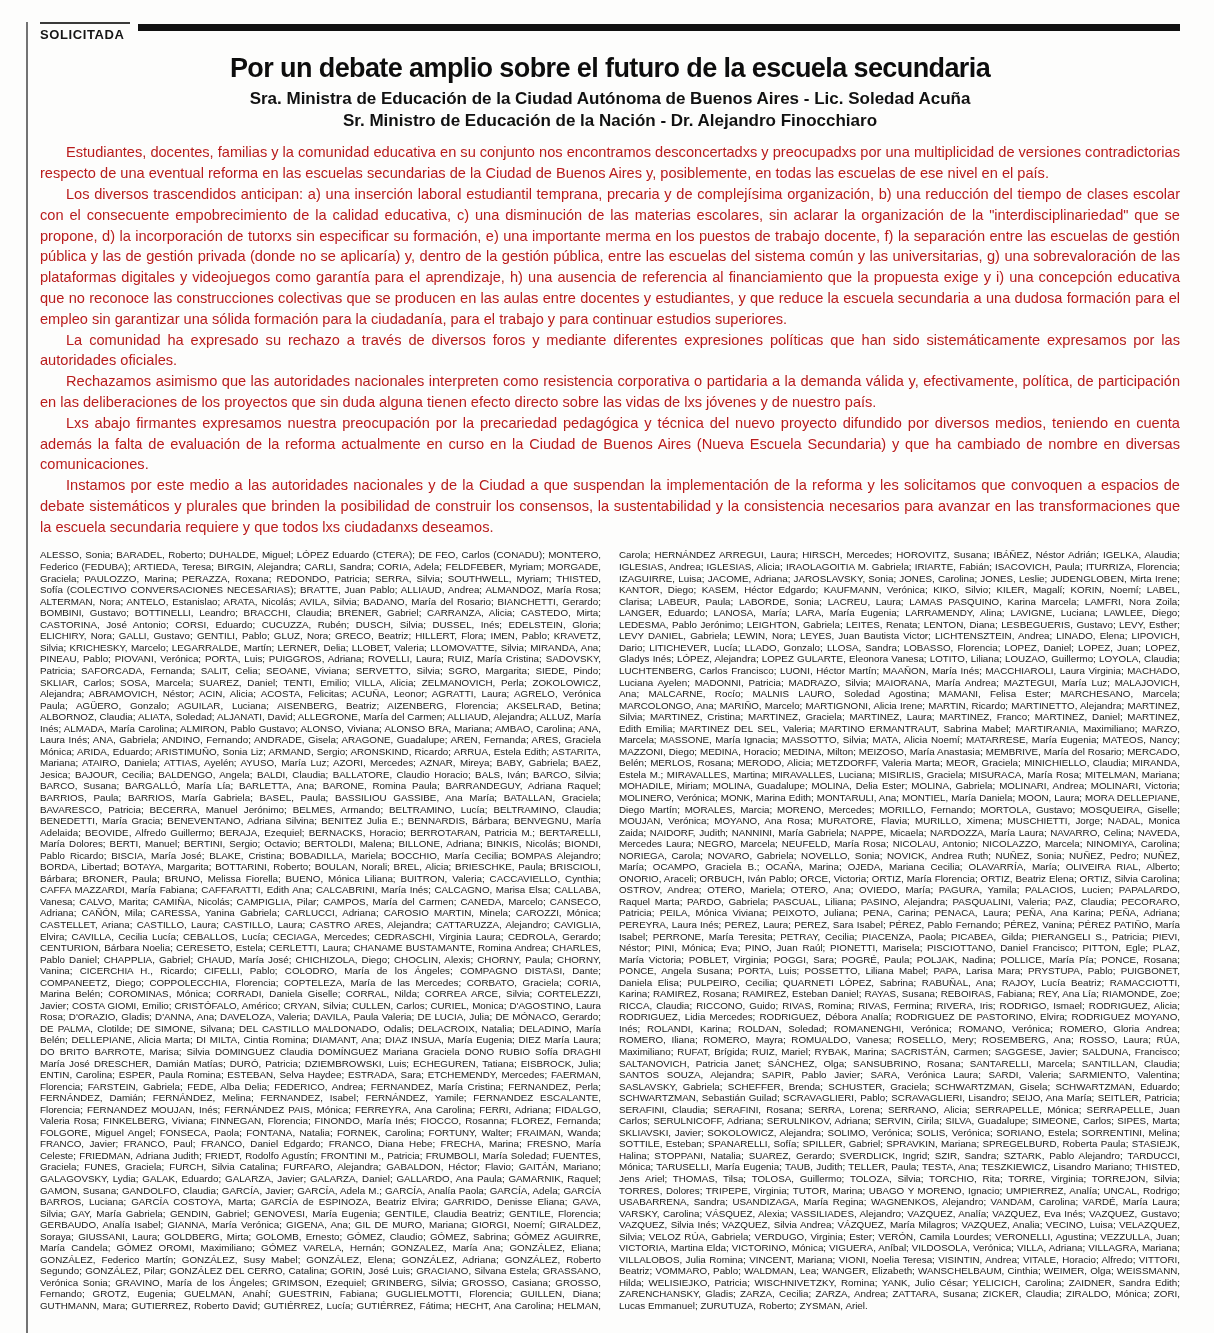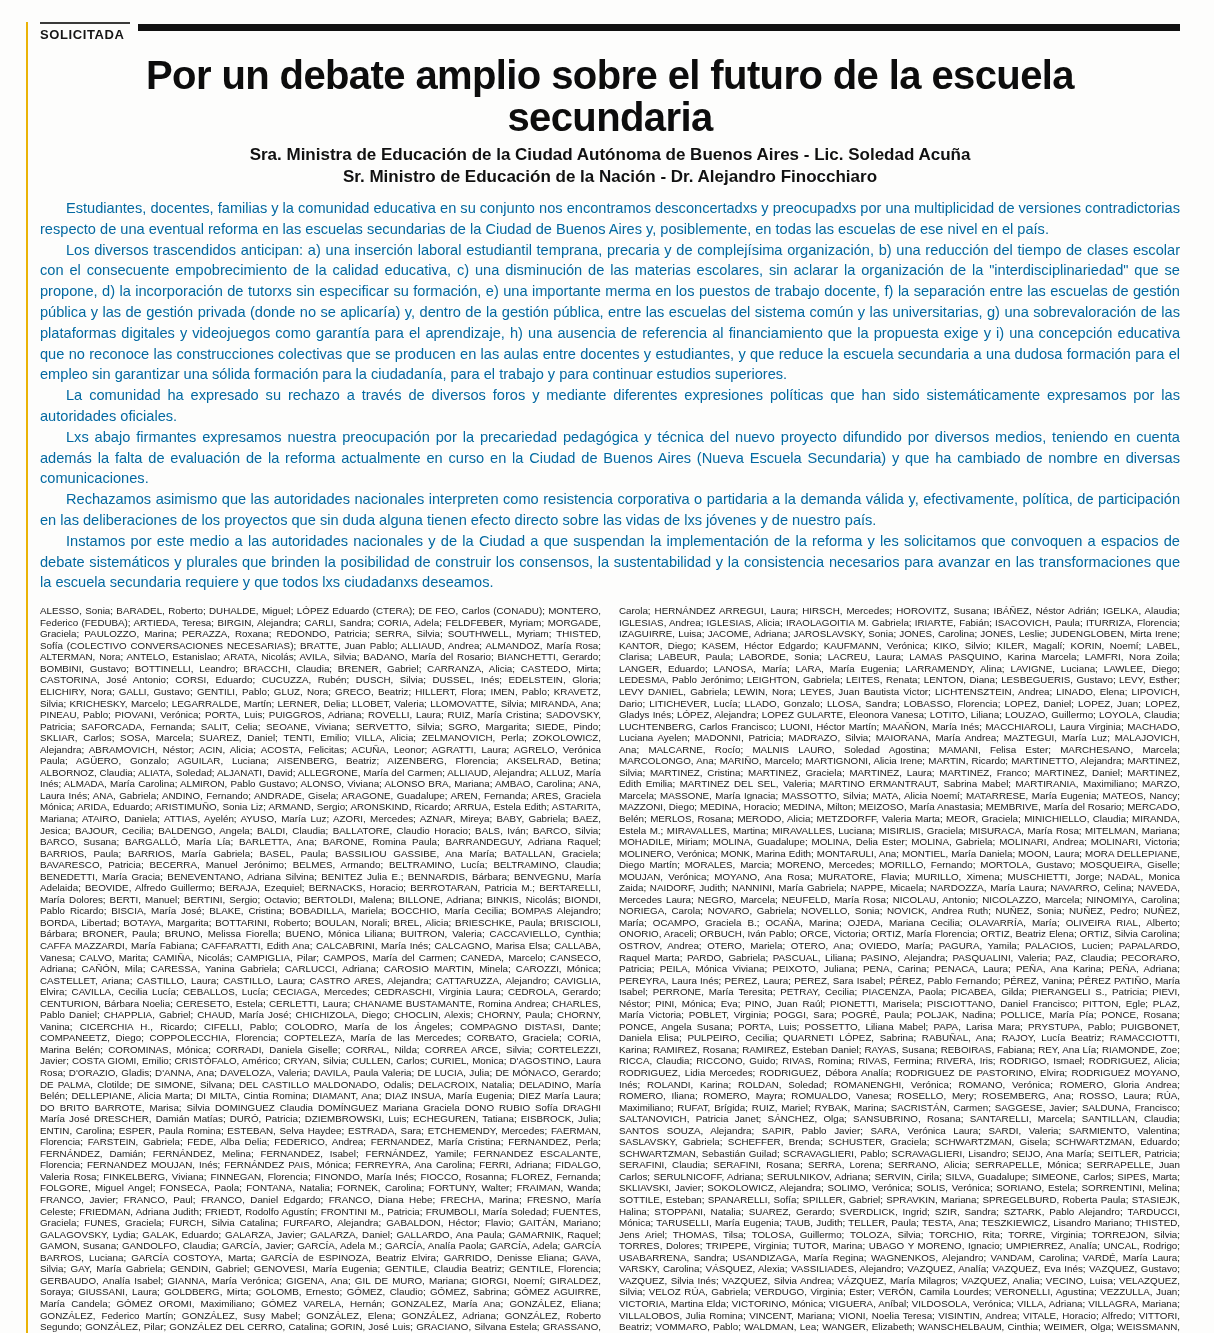--- a/index.html
+++ b/index.html
@@ -10,21 +10,21 @@
     color:#161616;
     font-family:"Liberation Sans","DejaVu Sans",sans-serif;
     overflow:hidden;
     box-sizing:border-box;
     padding:22px 30px 0 26px;
   }
   .frame{
     position:relative;
     box-sizing:border-box;
     width:100%;height:100%;
-    border-left:2px solid #eab308;
+    border-left:2px solid #737373;
     padding:0 4px 0 12px;
   }
   
   .kicker-row{
     position:relative;
     display:flex;align-items:flex-start;
     height:22px;
   }
   .kicker{
     font-size:13px;font-weight:bold;letter-spacing:.6px;
@@ -33,37 +33,37 @@
     white-space:nowrap;
   }
   .top-rule{
     flex:1 1 auto;
     height:7px;background:#111;
     margin-top:2px;margin-left:8px;
   }
   h1.title{
     margin:10px 0 6px 0;
     text-align:center;
-    font-size:40px;line-height:1.05;
+    font-size:27px;line-height:1.05;
     font-weight:bold;letter-spacing:-0.6px;
     color:#0d0d0d;
   }
   .addressees{ text-align:center; margin-bottom:10px;}
   .addressee{
     font-size:17px;font-weight:bold;line-height:22px;
     color:#111;
   }
   
   .body-copy{ margin-top:8px; }
   .body-copy p{
     margin:0;
     font-size:14.6px;line-height:20.8px;
     text-align:justify;
     text-indent:26px;
-    color:#0369a1;
+    color:#b91c1c;
   }
   
   .signatories{
     display:flex;
     gap:18px;
     margin-top:12px;
     height:762px;
     overflow:hidden;
   }
   .sig-col{
@@ -89,22 +89,22 @@
 
     <div class="addressees">
       <div class="addressee">Sra. Ministra de Educación de la Ciudad Autónoma de Buenos Aires - Lic. Soledad Acuña</div>
       <div class="addressee">Sr. Ministro de Educación de la Nación - Dr. Alejandro Finocchiaro</div>
     </div>
 
     <div class="body-copy">
       <p>Estudiantes, docentes, familias y la comunidad educativa en su conjunto nos encontramos desconcertadxs y preocupadxs por una multiplicidad de versiones contradictorias respecto de una eventual reforma en las escuelas secundarias de la Ciudad de Buenos Aires y, posiblemente, en todas las escuelas de ese nivel en el país.</p>
       <p>Los diversos trascendidos anticipan: a) una inserción laboral estudiantil temprana, precaria y de complejísima organización, b) una reducción del tiempo de clases escolar con el consecuente empobrecimiento de la calidad educativa, c) una disminución de las materias escolares, sin aclarar la organización de la "interdisciplinariedad" que se propone, d) la incorporación de tutorxs sin especificar su formación, e) una importante merma en los puestos de trabajo docente, f) la separación entre las escuelas de gestión pública y las de gestión privada (donde no se aplicaría) y, dentro de la gestión pública, entre las escuelas del sistema común y las universitarias, g) una sobrevaloración de las plataformas digitales y videojuegos como garantía para el aprendizaje, h) una ausencia de referencia al financiamiento que la propuesta exige y i) una concepción educativa que no reconoce las construcciones colectivas que se producen en las aulas entre docentes y estudiantes, y que reduce la escuela secundaria a una dudosa formación para el empleo sin garantizar una sólida formación para la ciudadanía, para el trabajo y para continuar estudios superiores.</p>
       <p>La comunidad ha expresado su rechazo a través de diversos foros y mediante diferentes expresiones políticas que han sido sistemáticamente expresamos por las autoridades oficiales.</p>
+      <p>Rechazamos asimismo que las autoridades nacionales interpreten como resistencia corporativa o partidaria a la demanda válida y, efectivamente, política, de participación en las deliberaciones de los proyectos que sin duda alguna tienen efecto directo sobre las vidas de lxs jóvenes y de nuestro país.</p>
       <p>Lxs abajo firmantes expresamos nuestra preocupación por la precariedad pedagógica y técnica del nuevo proyecto difundido por diversos medios, teniendo en cuenta además la falta de evaluación de la reforma actualmente en curso en la Ciudad de Buenos Aires (Nueva Escuela Secundaria) y que ha cambiado de nombre en diversas comunicaciones.</p>
-      <p>Rechazamos asimismo que las autoridades nacionales interpreten como resistencia corporativa o partidaria a la demanda válida y, efectivamente, política, de participación en las deliberaciones de los proyectos que sin duda alguna tienen efecto directo sobre las vidas de lxs jóvenes y de nuestro país.</p>
       <p>Instamos por este medio a las autoridades nacionales y de la Ciudad a que suspendan la implementación de la reforma y les solicitamos que convoquen a espacios de debate sistemáticos y plurales que brinden la posibilidad de construir los consensos, la sustentabilidad y la consistencia necesarios para avanzar en las transformaciones que la escuela secundaria requiere y que todos lxs ciudadanxs deseamos.</p>
     </div>
 
     <div class="signatories">
       <div class="sig-col">ALESSO, Sonia; BARADEL, Roberto; DUHALDE, Miguel; LÓPEZ Eduardo (CTERA); DE FEO, Carlos (CONADU); MONTERO, Federico (FEDUBA); ARTIEDA, Teresa; BIRGIN, Alejandra; CARLI, Sandra; CORIA, Adela; FELDFEBER, Myriam; MORGADE, Graciela; PAULOZZO, Marina; PERAZZA, Roxana; REDONDO, Patricia; SERRA, Silvia; SOUTHWELL, Myriam; THISTED, Sofía (COLECTIVO CONVERSACIONES NECESARIAS); BRATTE, Juan Pablo; ALLIAUD, Andrea; ALMANDOZ, María Rosa; ALTERMAN, Nora; ANTELO, Estanislao; ARATA, Nicolás; AVILA, Silvia; BADANO, María del Rosario; BIANCHETTI, Gerardo; BOMBINI, Gustavo; BOTTINELLI, Leandro; BRACCHI, Claudia; BRENER, Gabriel; CARRANZA, Alicia; CASTEDO, Mirta; CASTORINA, José Antonio; CORSI, Eduardo; CUCUZZA, Rubén; DUSCH, Silvia; DUSSEL, Inés; EDELSTEIN, Gloria; ELICHIRY, Nora; GALLI, Gustavo; GENTILI, Pablo; GLUZ, Nora; GRECO, Beatriz; HILLERT, Flora; IMEN, Pablo; KRAVETZ, Silvia; KRICHESKY, Marcelo; LEGARRALDE, Martín; LERNER, Delia; LLOBET, Valeria; LLOMOVATTE, Silvia; MIRANDA, Ana; PINEAU, Pablo; PIOVANI, Verónica; PORTA, Luis; PUIGGROS, Adriana; ROVELLI, Laura; RUIZ, María Cristina; SADOVSKY, Patricia; SAFORCADA, Fernanda; SALIT, Celia; SEOANE, Viviana; SERVETTO, Silvia; SGRO, Margarita; SIEDE, Pindo; SKLIAR, Carlos; SOSA, Marcela; SUAREZ, Daniel; TENTI, Emilio; VILLA, Alicia; ZELMANOVICH, Perla; ZOKOLOWICZ, Alejandra; ABRAMOVICH, Néstor; ACIN, Alicia; ACOSTA, Felicitas; ACUÑA, Leonor; AGRATTI, Laura; AGRELO, Verónica Paula; AGÜERO, Gonzalo; AGUILAR, Luciana; AISENBERG, Beatriz; AIZENBERG, Florencia; AKSELRAD, Betina; ALBORNOZ, Claudia; ALIATA, Soledad; ALJANATI, David; ALLEGRONE, María del Carmen; ALLIAUD, Alejandra; ALLUZ, María Inés; ALMADA, María Carolina; ALMIRON, Pablo Gustavo; ALONSO, Viviana; ALONSO BRA, Mariana; AMBAO, Carolina; ANA, Laura Inés; ANA, Gabriela; ANDINO, Fernando; ANDRADE, Gisela; ARAGONE, Guadalupe; AREN, Fernanda; ARES, Graciela Mónica; ARIDA, Eduardo; ARISTIMUÑO, Sonia Liz; ARMAND, Sergio; ARONSKIND, Ricardo; ARRUA, Estela Edith; ASTARITA, Mariana; ATAIRO, Daniela; ATTIAS, Ayelén; AYUSO, María Luz; AZORI, Mercedes; AZNAR, Mireya; BABY, Gabriela; BAEZ, Jesica; BAJOUR, Cecilia; BALDENGO, Angela; BALDI, Claudia; BALLATORE, Claudio Horacio; BALS, Iván; BARCO, Silvia; BARCO, Susana; BARGALLÓ, María Lía; BARLETTA, Ana; BARONE, Romina Paula; BARRANDEGUY, Adriana Raquel; BARRIOS, Paula; BARRIOS, María Gabriela; BASEL, Paula; BASSILIOU GASSIBE, Ana María; BATALLAN, Graciela; BAVARESCO, Patricia; BECERRA, Manuel Jerónimo; BELMES, Armando; BELTRAMINO, Lucía; BELTRAMINO, Claudia; BENEDETTI, María Gracia; BENEVENTANO, Adriana Silvina; BENITEZ Julia E.; BENNARDIS, Bárbara; BENVEGNU, María Adelaida; BEOVIDE, Alfredo Guillermo; BERAJA, Ezequiel; BERNACKS, Horacio; BERROTARAN, Patricia M.; BERTARELLI, María Dolores; BERTI, Manuel; BERTINI, Sergio; Octavio; BERTOLDI, Malena; BILLONE, Adriana; BINKIS, Nicolás; BIONDI, Pablo Ricardo; BISCIA, María José; BLAKE, Cristina; BOBADILLA, Mariela; BOCCHIO, María Cecilia; BOMPAS Alejandro; BORDA, Libertad; BOTAYA, Margarita; BOTTARINI, Roberto; BOULAN, Norali; BREL, Alicia; BRIESCHKE, Paula; BRISCIOLI, Bárbara; BRONER, Paula; BRUNO, Melissa Fiorella; BUENO, Mónica Liliana; BUITRON, Valeria; CACCAVIELLO, Cynthia; CAFFA MAZZARDI, María Fabiana; CAFFARATTI, Edith Ana; CALCABRINI, María Inés; CALCAGNO, Marisa Elsa; CALLABA, Vanesa; CALVO, Marita; CAMIÑA, Nicolás; CAMPIGLIA, Pilar; CAMPOS, María del Carmen; CANEDA, Marcelo; CANSECO, Adriana; CAÑÓN, Mila; CARESSA, Yanina Gabriela; CARLUCCI, Adriana; CAROSIO MARTIN, Minela; CAROZZI, Mónica; CASTELLET, Ariana; CASTILLO, Laura; CASTILLO, Laura; CASTRO ARES, Alejandra; CATTARUZZA, Alejandro; CAVIGLIA, Elvira; CAVILLA, Cecilia Lucía; CEBALLOS, Lucía; CECIAGA, Mercedes; CEDRASCHI, Virginia Laura; CEDROLA, Gerardo; CENTURION, Bárbara Noelia; CERESETO, Estela; CERLETTI, Laura; CHANAME BUSTAMANTE, Romina Andrea; CHARLES, Pablo Daniel; CHAPPLIA, Gabriel; CHAUD, María José; CHICHIZOLA, Diego; CHOCLIN, Alexis; CHORNY, Paula; CHORNY, Vanina; CICERCHIA H., Ricardo; CIFELLI, Pablo; COLODRO, María de los Ángeles; COMPAGNO DISTASI, Dante; COMPANEETZ, Diego; COPPOLECCHIA, Florencia; COPTELEZA, María de las Mercedes; CORBATO, Graciela; CORIA, Marina Belén; COROMINAS, Mónica; CORRADI, Daniela Giselle; CORRAL, Nilda; CORREA ARCE, Silvia; CORTELEZZI, Javier; COSTA GIOMI, Emilio; CRISTÓFALO, Américo; CRYAN, Silvia; CULLEN, Carlos; CURIEL, Monica; D'AGOSTINO, Laura Rosa; D'ORAZIO, Gladis; D'ANNA, Ana; DAVELOZA, Valeria; DAVILA, Paula Valeria; DE LUCIA, Julia; DE MÓNACO, Gerardo; DE PALMA, Clotilde; DE SIMONE, Silvana; DEL CASTILLO MALDONADO, Odalis; DELACROIX, Natalia; DELADINO, María Belén; DELLEPIANE, Alicia Marta; DI MILTA, Cintia Romina; DIAMANT, Ana; DIAZ INSUA, María Eugenia; DIEZ María Laura; DO BRITO BARROTE, Marisa; Silvia DOMINGUEZ Claudia DOMÍNGUEZ Mariana Graciela DONO RUBIO Sofía DRAGHI María José DRESCHER, Damián Matías; DURÓ, Patricia; DZIEMBROWSKI, Luis; ECHEGUREN, Tatiana; EISBROCK, Julia; ENTIN, Carolina; ESPER, Paula Romina; ESTEBAN, Selva Haydee; ESTRADA, Sara; ETCHEMENDY, Mercedes; FAERMAN, Florencia; FARSTEIN, Gabriela; FEDE, Alba Delia; FEDERICO, Andrea; FERNANDEZ, María Cristina; FERNANDEZ, Perla; FERNÁNDEZ, Damián; FERNÁNDEZ, Melina; FERNANDEZ, Isabel; FERNÁNDEZ, Yamile; FERNANDEZ ESCALANTE, Florencia; FERNANDEZ MOUJAN, Inés; FERNÁNDEZ PAIS, Mónica; FERREYRA, Ana Carolina; FERRI, Adriana; FIDALGO, Valeria Rosa; FINKELBERG, Viviana; FINNEGAN, Florencia; FINONDO, María Inés; FIOCCO, Rosanna; FLOREZ, Fernanda; FOLGORE, Miguel Angel; FONSECA, Paola; FONTANA, Natalia; FORNEK, Carolina; FORTUNY, Walter; FRAIMAN, Wanda; FRANCO, Javier; FRANCO, Paul; FRANCO, Daniel Edgardo; FRANCO, Diana Hebe; FRECHA, Marina; FRESNO, María Celeste; FRIEDMAN, Adriana Judith; FRIEDT, Rodolfo Agustín; FRONTINI M., Patricia; FRUMBOLI, María Soledad; FUENTES, Graciela; FUNES, Graciela; FURCH, Silvia Catalina; FURFARO, Alejandra; GABALDON, Héctor; Flavio; GAITÁN, Mariano; GALAGOVSKY, Lydia; GALAK, Eduardo; GALARZA, Javier; GALARZA, Daniel; GALLARDO, Ana Paula; GAMARNIK, Raquel; GAMON, Susana; GANDOLFO, Claudia; GARCÍA, Javier; GARCÍA, Adela M.; GARCÍA, Analía Paola; GARCÍA, Adela; GARCÍA BARROS, Luciana; GARCÍA COSTOYA, Marta; GARCÍA de ESPINOZA, Beatriz Elvira; GARRIDO, Denisse Eliana; GAVA, Silvia; GAY, María Gabriela; GENDIN, Gabriel; GENOVESI, María Eugenia; GENTILE, Claudia Beatriz; GENTILE, Florencia; GERBAUDO, Analía Isabel; GIANNA, María Verónica; GIGENA, Ana; GIL DE MURO, Mariana; GIORGI, Noemí; GIRALDEZ, Soraya; GIUSSANI, Laura; GOLDBERG, Mirta; GOLOMB, Ernesto; GÓMEZ, Claudio; GÓMEZ, Sabrina; GÓMEZ AGUIRRE, María Candela; GÓMEZ OROMI, Maximiliano; GÓMEZ VARELA, Hernán; GONZALEZ, María Ana; GONZÁLEZ, Eliana; GONZÁLEZ, Federico Martín; GONZÁLEZ, Susy Mabel; GONZÁLEZ, Elena; GONZÁLEZ, Adriana; GONZÁLEZ, Roberto Segundo; GONZÁLEZ, Pilar; GONZÁLEZ DEL CERRO, Catalina; GORIN, José Luis; GRACIANO, Silvana Estela; GRASSANO, Verónica Sonia; GRAVINO, María de los Ángeles; GRIMSON, Ezequiel; GRINBERG, Silvia; GROSSO, Casiana; GROSSO, Fernando; GROTZ, Eugenia; GUELMAN, Anahí; GUESTRIN, Fabiana; GUGLIELMOTTI, Florencia; GUILLEN, Diana; GUTHMANN, Mara; GUTIERREZ, Roberto David; GUTIÉRREZ, Lucía; GUTIÉRREZ, Fátima; HECHT, Ana Carolina; HELMAN, Mariela; HERMIDA,</div>
       <div class="sig-col">Carola; HERNÁNDEZ ARREGUI, Laura; HIRSCH, Mercedes; HOROVITZ, Susana; IBÁÑEZ, Néstor Adrián; IGELKA, Alaudia; IGLESIAS, Andrea; IGLESIAS, Alicia; IRAOLAGOITIA M. Gabriela; IRIARTE, Fabián; ISACOVICH, Paula; ITURRIZA, Florencia; IZAGUIRRE, Luisa; JACOME, Adriana; JAROSLAVSKY, Sonia; JONES, Carolina; JONES, Leslie; JUDENGLOBEN, Mirta Irene; KANTOR, Diego; KASEM, Héctor Edgardo; KAUFMANN, Verónica; KIKO, Silvio; KILER, Magalí; KORIN, Noemí; LABEL, Clarisa; LABEUR, Paula; LABORDE, Sonia; LACREU, Laura; LAMAS PASQUINO, Karina Marcela; LAMFRI, Nora Zoila; LANGER, Eduardo; LANOSA, María; LARA, María Eugenia; LARRAMENDY, Alina; LAVIGNE, Luciana; LAWLEE, Diego; LEDESMA, Pablo Jerónimo; LEIGHTON, Gabriela; LEITES, Renata; LENTON, Diana; LESBEGUERIS, Gustavo; LEVY, Esther; LEVY DANIEL, Gabriela; LEWIN, Nora; LEYES, Juan Bautista Victor; LICHTENSZTEIN, Andrea; LINADO, Elena; LIPOVICH, Dario; LITICHEVER, Lucía; LLADO, Gonzalo; LLOSA, Sandra; LOBASSO, Florencia; LOPEZ, Daniel; LOPEZ, Juan; LOPEZ, Gladys Inés; LÓPEZ, Alejandra; LOPEZ GULARTE, Eleonora Vanesa; LOTITO, Liliana; LOUZAO, Guillermo; LOYOLA, Claudia; LUCHTENBERG, Carlos Francisco; LUONI, Héctor Martín; MAAÑON, María Inés; MACCHIAROLI, Laura Virginia; MACHADO, Luciana Ayelen; MADONNI, Patricia; MADRAZO, Silvia; MAIORANA, María Andrea; MAZTEGUI, María Luz; MALAJOVICH, Ana; MALCARNE, Rocío; MALNIS LAURO, Soledad Agostina; MAMANI, Felisa Ester; MARCHESANO, Marcela; MARCOLONGO, Ana; MARIÑO, Marcelo; MARTIGNONI, Alicia Irene; MARTIN, Ricardo; MARTINETTO, Alejandra; MARTINEZ, Silvia; MARTINEZ, Cristina; MARTINEZ, Graciela; MARTINEZ, Laura; MARTINEZ, Franco; MARTINEZ, Daniel; MARTINEZ, Edith Emilia; MARTINEZ DEL SEL, Valeria; MARTINO ERMANTRAUT, Sabrina Mabel; MARTIRANIA, Maximiliano; MARZO, Marcela; MASSONE, María Ignacia; MASSOTTO, Silvia; MATA, Alicia Noemí; MATARRESE, María Eugenia; MATEOS, Nancy; MAZZONI, Diego; MEDINA, Horacio; MEDINA, Milton; MEIZOSO, María Anastasia; MEMBRIVE, María del Rosario; MERCADO, Belén; MERLOS, Rosana; MERODO, Alicia; METZDORFF, Valeria Marta; MEOR, Graciela; MINICHIELLO, Claudia; MIRANDA, Estela M.; MIRAVALLES, Martina; MIRAVALLES, Luciana; MISIRLIS, Graciela; MISURACA, María Rosa; MITELMAN, Mariana; MOHADILE, Miriam; MOLINA, Guadalupe; MOLINA, Delia Ester; MOLINA, Gabriela; MOLINARI, Andrea; MOLINARI, Victoria; MOLINERO, Verónica; MONK, Marina Edith; MONTARULI, Ana; MONTIEL, María Daniela; MOON, Laura; MORA DELLEPIANE, Diego Martín; MORALES, Marcia; MORENO, Mercedes; MORILLO, Fernando; MORTOLA, Gustavo; MOSQUEIRA, Giselle; MOUJAN, Verónica; MOYANO, Ana Rosa; MURATORE, Flavia; MURILLO, Ximena; MUSCHIETTI, Jorge; NADAL, Monica Zaida; NAIDORF, Judith; NANNINI, María Gabriela; NAPPE, Micaela; NARDOZZA, María Laura; NAVARRO, Celina; NAVEDA, Mercedes Laura; NEGRO, Marcela; NEUFELD, María Rosa; NICOLAU, Antonio; NICOLAZZO, Marcela; NINOMIYA, Carolina; NORIEGA, Carola; NOVARO, Gabriela; NOVELLO, Sonia; NOVICK, Andrea Ruth; NUÑEZ, Sonia; NUÑEZ, Pedro; NUÑEZ, María; OCAMPO, Graciela B.; OCAÑA, Marina; OJEDA, Mariana Cecilia; OLAVARRÍA, María; OLIVEIRA RIAL, Alberto; ONORIO, Araceli; ORBUCH, Iván Pablo; ORCE, Victoria; ORTIZ, María Florencia; ORTIZ, Beatriz Elena; ORTIZ, Silvia Carolina; OSTROV, Andrea; OTERO, Mariela; OTERO, Ana; OVIEDO, María; PAGURA, Yamila; PALACIOS, Lucien; PAPALARDO, Raquel Marta; PARDO, Gabriela; PASCUAL, Liliana; PASINO, Alejandra; PASQUALINI, Valeria; PAZ, Claudia; PECORARO, Patricia; PEILA, Mónica Viviana; PEIXOTO, Juliana; PENA, Carina; PENACA, Laura; PEÑA, Ana Karina; PEÑA, Adriana; PEREYRA, Laura Inés; PEREZ, Laura; PEREZ, Sara Isabel; PÉREZ, Pablo Fernando; PÉREZ, Vanina; PÉREZ PATIÑO, María Isabel; PERRONE, María Teresita; PETRAY, Cecilia; PIACENZA, Paola; PICABEA, Gilda; PIERANGELI S., Patricia; PIEVI, Néstor; PINI, Mónica; Eva; PINO, Juan Raúl; PIONETTI, Marisela; PISCIOTTANO, Daniel Francisco; PITTON, Egle; PLAZ, María Victoria; POBLET, Virginia; POGGI, Sara; POGRÉ, Paula; POLJAK, Nadina; POLLICE, María Pía; PONCE, Rosana; PONCE, Angela Susana; PORTA, Luis; POSSETTO, Liliana Mabel; PAPA, Larisa Mara; PRYSTUPA, Pablo; PUIGBONET, Daniela Elisa; PULPEIRO, Cecilia; QUARNETI LÓPEZ, Sabrina; RABUÑAL, Ana; RAJOY, Lucía Beatriz; RAMACCIOTTI, Karina; RAMIREZ, Rosana; RAMIREZ, Esteban Daniel; RAYAS, Susana; REBOIRAS, Fabiana; REY, Ana Lía; RIAMONDE, Zoe; RICCA, Claudia; RICCONO, Guido; RIVAS, Romina; RIVAS, Fermina; RIVERA, Iris; RODRIGO, Ismael; RODRIGUEZ, Alicia; RODRIGUEZ, Lidia Mercedes; RODRIGUEZ, Débora Analía; RODRIGUEZ DE PASTORINO, Elvira; RODRIGUEZ MOYANO, Inés; ROLANDI, Karina; ROLDAN, Soledad; ROMANENGHI, Verónica; ROMANO, Verónica; ROMERO, Gloria Andrea; ROMERO, Iliana; ROMERO, Mayra; ROMUALDO, Vanesa; ROSELLO, Mery; ROSEMBERG, Ana; ROSSO, Laura; RÚA, Maximiliano; RUFAT, Brígida; RUIZ, Mariel; RYBAK, Marina; SACRISTÁN, Carmen; SAGGESE, Javier; SALDUNA, Francisco; SALTANOVICH, Patricia Janet; SÁNCHEZ, Olga; SANSUBRINO, Rosana; SANTARELLI, Marcela; SANTILLAN, Claudia; SANTOS SOUZA, Alejandra; SAPIR, Pablo Javier; SARA, Verónica Laura; SARDI, Valeria; SARMIENTO, Valentina; SASLAVSKY, Gabriela; SCHEFFER, Brenda; SCHUSTER, Graciela; SCHWARTZMAN, Gisela; SCHWARTZMAN, Eduardo; SCHWARTZMAN, Sebastián Guilad; SCRAVAGLIERI, Pablo; SCRAVAGLIERI, Lisandro; SEIJO, Ana María; SEITLER, Patricia; SERAFINI, Claudia; SERAFINI, Rosana; SERRA, Lorena; SERRANO, Alicia; SERRAPELLE, Mónica; SERRAPELLE, Juan Carlos; SERULNICOFF, Adriana; SERULNIKOV, Adriana; SERVIN, Cirila; SILVA, Guadalupe; SIMEONE, Carlos; SIPES, Marta; SKLIAVSKI, Javier; SOKOLOWICZ, Alejandra; SOLIMO, Verónica; SOLIS, Verónica; SORIANO, Estela; SORRENTINI, Melina; SOTTILE, Esteban; SPANARELLI, Sofía; SPILLER, Gabriel; SPRAVKIN, Mariana; SPREGELBURD, Roberta Paula; STASIEJK, Halina; STOPPANI, Natalia; SUAREZ, Gerardo; SVERDLICK, Ingrid; SZIR, Sandra; SZTARK, Pablo Alejandro; TARDUCCI, Mónica; TARUSELLI, María Eugenia; TAUB, Judith; TELLER, Paula; TESTA, Ana; TESZKIEWICZ, Lisandro Mariano; THISTED, Jens Ariel; THOMAS, Tilsa; TOLOSA, Guillermo; TOLOZA, Silvia; TORCHIO, Rita; TORRE, Virginia; TORREJON, Silvia; TORRES, Dolores; TRIPEPE, Virginia; TUTOR, Marina; UBAGO Y MORENO, Ignacio; UMPIERREZ, Analía; UNCAL, Rodrigo; USABARRENA, Sandra; USANDIZAGA, María Regina; WAGNENKOS, Alejandro; VANDAM, Carolina; VARDÉ, María Laura; VARSKY, Carolina; VÁSQUEZ, Alexia; VASSILIADES, Alejandro; VAZQUEZ, Analía; VAZQUEZ, Eva Inés; VAZQUEZ, Gustavo; VAZQUEZ, Silvia Inés; VAZQUEZ, Silvia Andrea; VÁZQUEZ, María Milagros; VAZQUEZ, Analia; VECINO, Luisa; VELAZQUEZ, Silvia; VELOZ RÚA, Gabriela; VERDUGO, Virginia; Ester; VERÓN, Camila Lourdes; VERONELLI, Agustina; VEZZULLA, Juan; VICTORIA, Martina Elda; VICTORINO, Mónica; VIGUERA, Aníbal; VILDOSOLA, Verónica; VILLA, Adriana; VILLAGRA, Mariana; VILLALOBOS, Julia Romina; VINCENT, Mariana; VIONI, Noelia Teresa; VISINTIN, Andrea; VITALE, Horacio; Alfredo; VITTORI, Beatriz; VOMMARO, Pablo; WALDMAN, Lea; WANGER, Elizabeth; WANSCHELBAUM, Cinthia; WEIMER, Olga; WEISSMANN, Hilda; WELISIEJKO, Patricia; WISCHNIVETZKY, Romina; YANK, Julio César; YELICICH, Carolina; ZAIDNER, Sandra Edith; ZARENCHANSKY, Gladis; ZARZA, Cecilia; ZARZA, Andrea; ZATTARA, Susana; ZICKER, Claudia; ZIRALDO, Mónica; ZORI, Lucas Emmanuel; ZURUTUZA, Roberto; ZYSMAN, Ariel.</div>
     </div>
 
   </div>
 </div>

